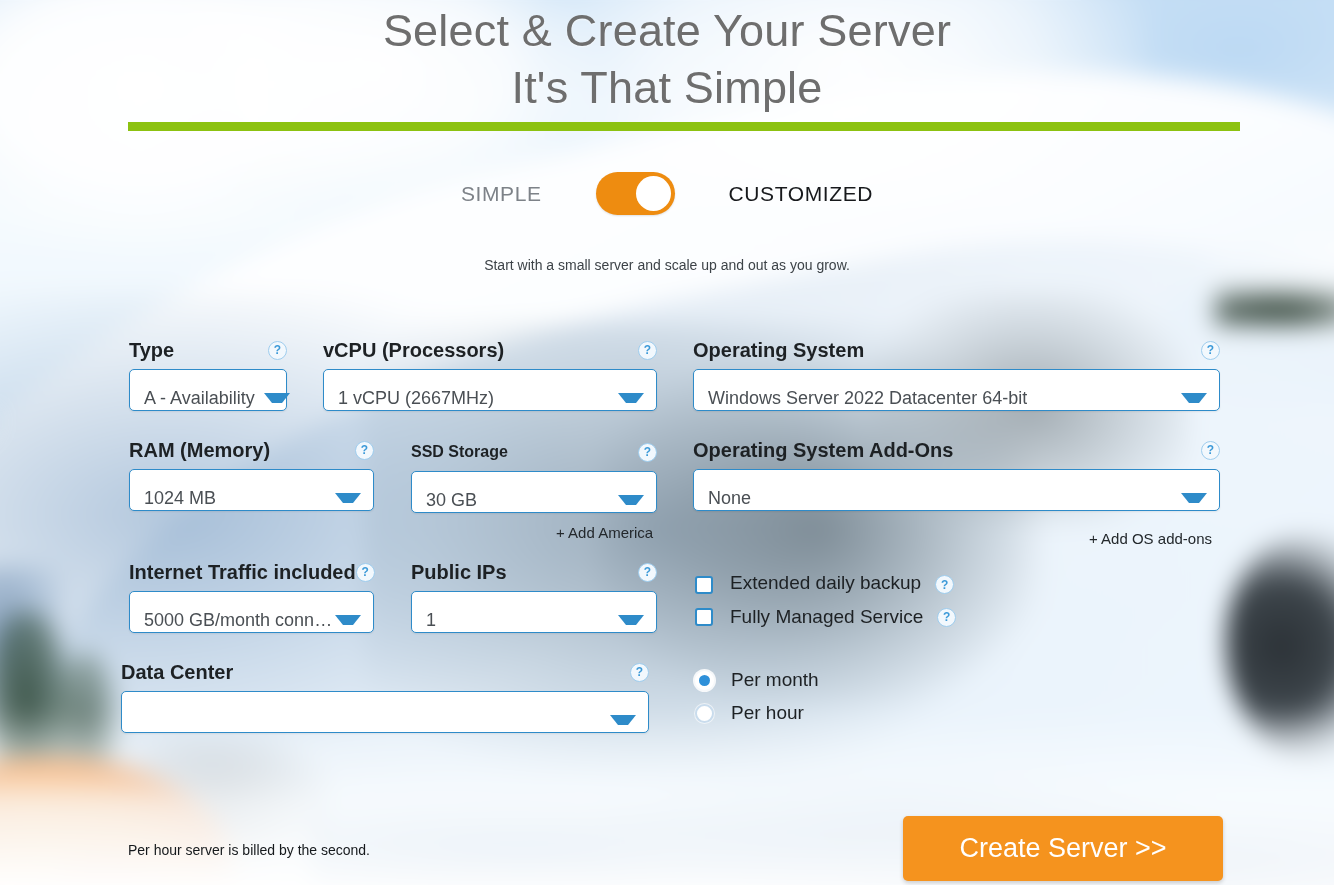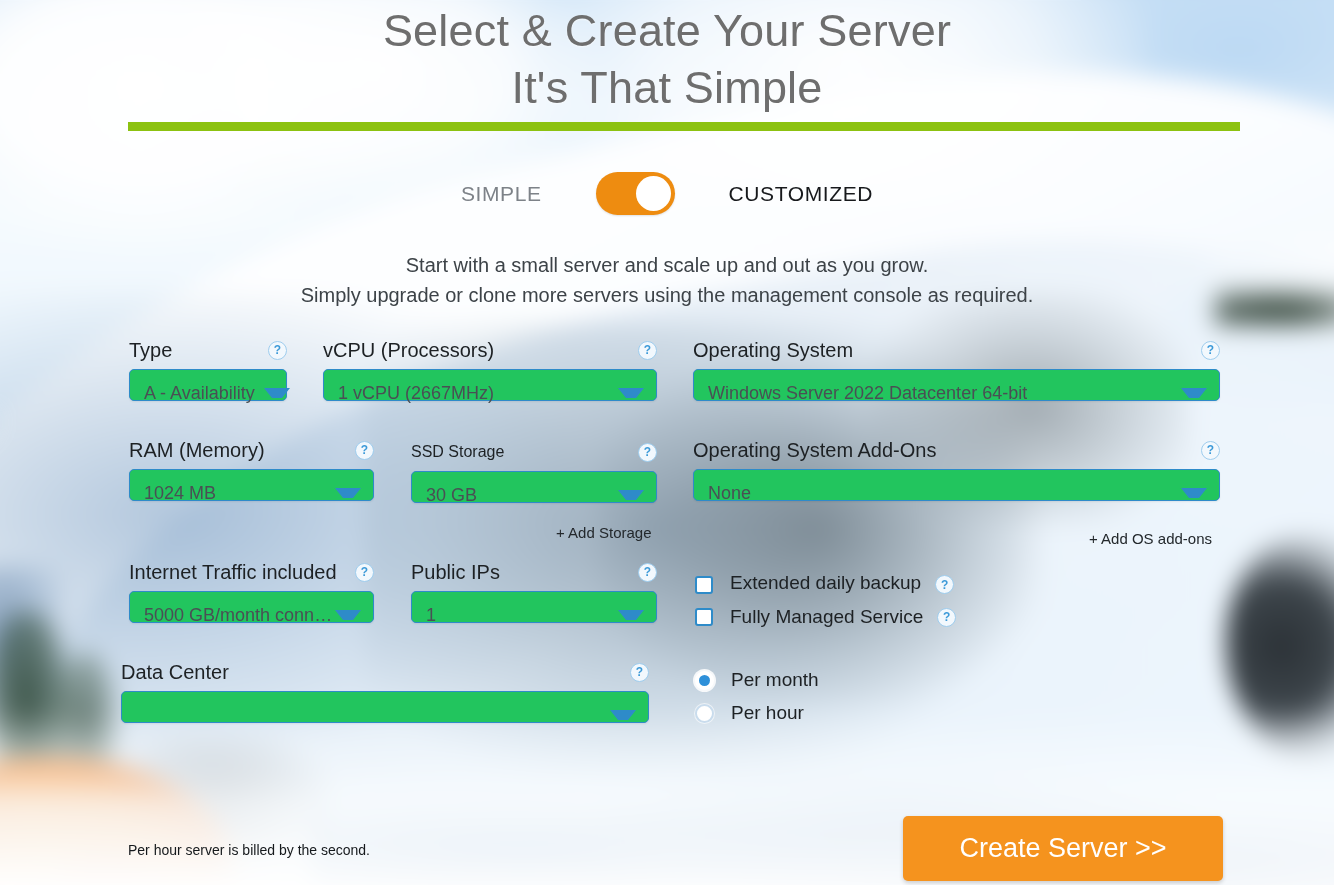--- a/index.html
+++ b/index.html
@@ -137,43 +137,43 @@
     width:79px; height:43px; border-radius:22px; background:#ee8c10;
     position:relative; cursor:pointer; box-shadow:0 1px 2px rgba(0,0,0,.12);
   }
   .switch .knob {
     position:absolute; top:4px; left:40px; width:35px; height:35px;
     border-radius:50%; background:#fff;
   }
 
   .subtitle {
     position:absolute; left:0; top:250px; width:1334px; text-align:center;
-    font-size:20px; color:#3d4348; line-height:30px;
+    font-size:14px; color:#3d4348; line-height:30px;
   }
 
   
   .form { position:absolute; left:0; top:338px; width:1334px; height:420px; }
 
   .fld { position:absolute; }
   .fld-label {
     display:flex; align-items:center; font-size:20px; color:#1d2124;
     white-space:nowrap; margin-bottom:7px; height:24px;
   }
   .fld-label.small { font-size:16px; color:#1d2124; }
-  .lbl-text { flex:0 0 auto; }
+  .lbl-text { flex:0 0 auto;font-weight:bold; }
   .help {
     margin-left:auto; width:19px; height:19px; border-radius:50%;
     background:#f2f8fd; border:1.5px solid #9ecdee;
     color:#3d9ad8; font-size:12px; font-weight:bold;
     display:flex; align-items:center; justify-content:center;
     line-height:1; cursor:pointer; flex:0 0 auto;
   }
 
   .select {
-    height:32px; background:#22c55e; border:1.4px solid #2e8bc9; border-radius:5px;
+    height:42px; background:#ffffff; border:1.4px solid #2e8bc9; border-radius:5px;
     display:flex; align-items:center; padding:16px 12px 0 14px;
     font-size:18px; color:#4a4f54; cursor:pointer;
     box-shadow:0 1px 2px rgba(0,0,0,.07);
   }
   .select .val { overflow:hidden; white-space:nowrap; text-overflow:ellipsis; }
   .select .caret {
     margin-left:auto; padding-left:10px;
     width:0; height:0; border-left:8px solid transparent; border-right:8px solid transparent;
     border-top:10px solid #2e8bc9; flex:0 0 auto;
   }
@@ -257,21 +257,20 @@
   <div class="toggle-row">
     <div class="tg-label tg-simple">SIMPLE</div>
     <div class="switch">
       <div class="knob"></div>
     </div>
     <div class="tg-label tg-custom">CUSTOMIZED</div>
   </div>
 
   <div class="subtitle">
     <div>Start with a small server and scale up and out as you grow.</div>
-    <div>Simply upgrade or clone more servers using the management console as required.</div>
   </div>
 
   <div class="form">
 
     <div class="fld" style="left:129px; top:0; width:158px;">
       <div class="fld-label">
         <span class="lbl-text">Type</span>
         <span class="help">?</span>
       </div>
       <div class="select tight">
@@ -316,21 +315,21 @@
     <div class="fld" style="left:411px; top:102px; width:246px;">
       <div class="fld-label small">
         <span class="lbl-text">SSD Storage</span>
         <span class="help">?</span>
       </div>
       <div class="select">
         <span class="val">30 GB</span>
         <span class="caret"></span>
       </div>
     </div>
-    <div class="addlink" style="left:556px; top:186px;">+ Add Storage</div>
+    <div class="addlink" style="left:556px; top:186px;">+ Add America</div>
 
     <div class="fld" style="left:693px; top:100px; width:527px;">
       <div class="fld-label">
         <span class="lbl-text">Operating System Add-Ons</span>
         <span class="help">?</span>
       </div>
       <div class="select">
         <span class="val">None</span>
         <span class="caret"></span>
       </div>

